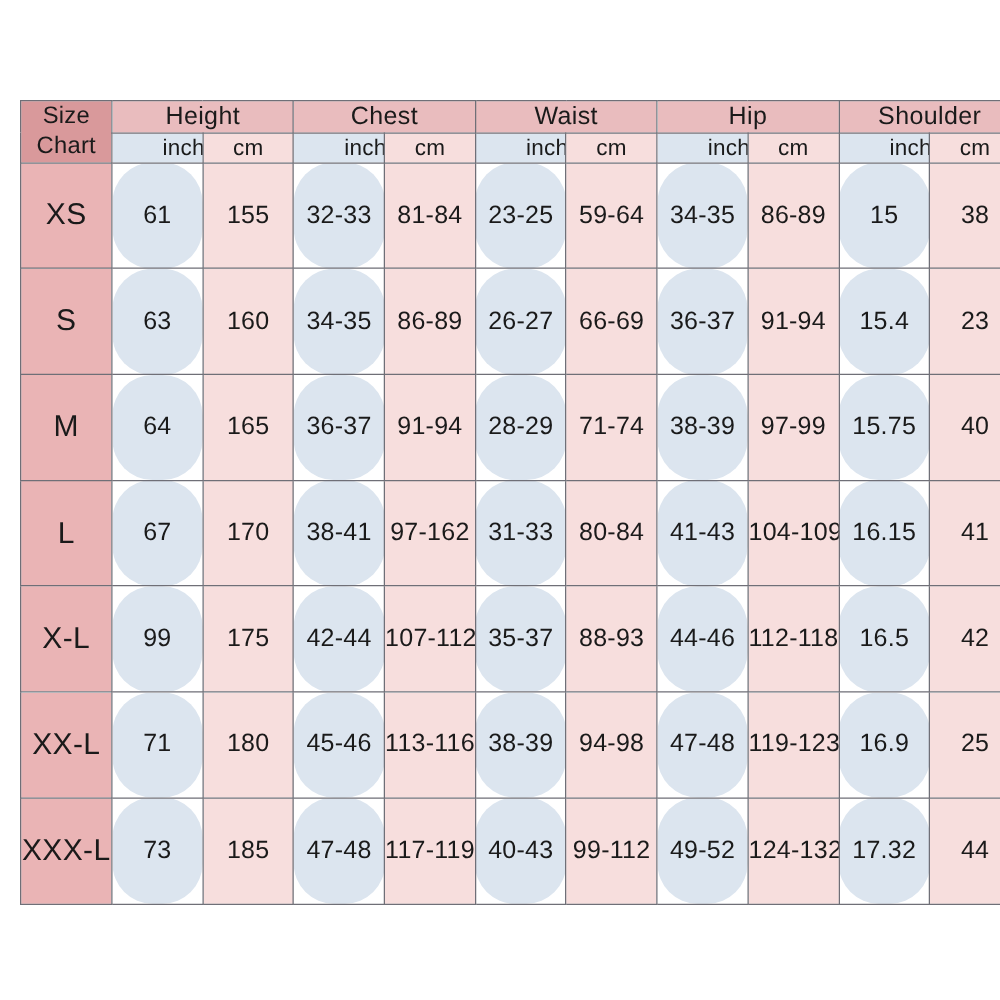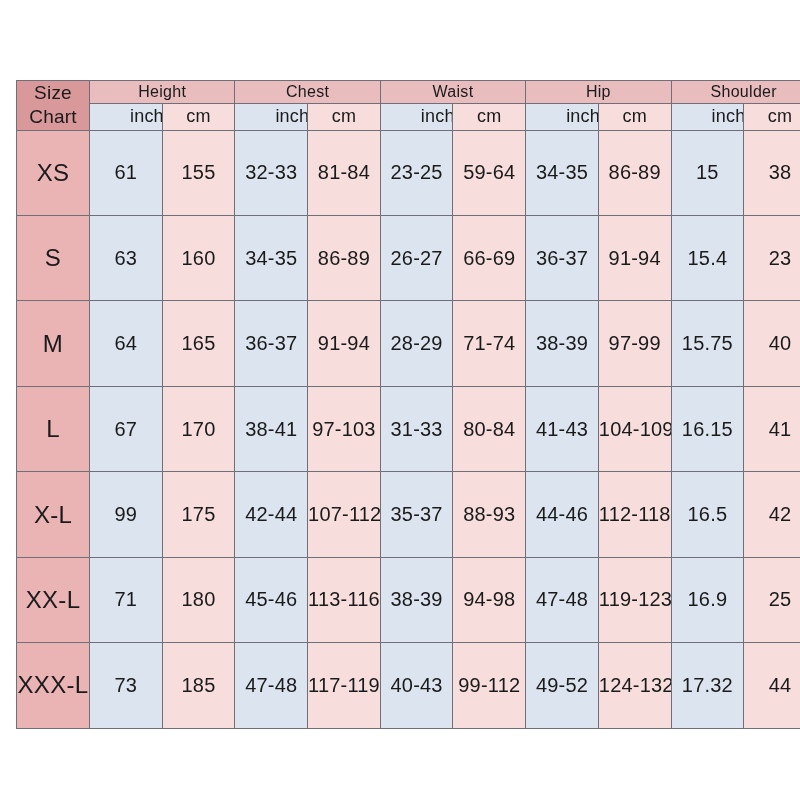--- a/index.html
+++ b/index.html
@@ -53,21 +53,21 @@
   .corner-cell {
     background: #d9999b;
     font-size: 19px;
     line-height: 1.28;
     letter-spacing: 0.2px;
   }
 
   
   .group-head {
     background: #e9bcbe;
-    font-size: 16px;
+    font-size: 20px;
     letter-spacing: 0.3px;
   }
 
   
   .unit-head {
     font-size: 18px;
     letter-spacing: 0.2px;
   }
   .unit-head.u-inch { background: #dce5ef; padding-left: 40px; }
   .unit-head.u-cm   { background: #f7dedd; margin-left: 40px; }
@@ -78,21 +78,21 @@
     font-size: 24px;
     letter-spacing: 0.3px;
   }
 
   
   .data-cell {
     font-size: 20px;
     letter-spacing: 0.2px;
     white-space: nowrap;
   }
-  .data-cell.u-inch { background: #dce5ef; }
+  .data-cell.u-inch { background: #dce5ef; border-radius: 32px; }
   .data-cell.u-cm   { background: #f7dedd; }
 
   .corner-line { display: block; }
 </style>
 </head>
 <body>
 
 <div id="root">
   <div id="chart-wrap">
     <table class="size-chart">
@@ -172,21 +172,21 @@
           <td class="data-cell u-inch">38-39</td>
           <td class="data-cell u-cm">97-99</td>
           <td class="data-cell u-inch">15.75</td>
           <td class="data-cell u-cm">40</td>
         </tr>
         <tr>
           <td class="size-cell">L</td>
           <td class="data-cell u-inch">67</td>
           <td class="data-cell u-cm">170</td>
           <td class="data-cell u-inch">38-41</td>
-          <td class="data-cell u-cm">97-103</td>
+          <td class="data-cell u-cm">97-162</td>
           <td class="data-cell u-inch">31-33</td>
           <td class="data-cell u-cm">80-84</td>
           <td class="data-cell u-inch">41-43</td>
           <td class="data-cell u-cm">104-109</td>
           <td class="data-cell u-inch">16.15</td>
           <td class="data-cell u-cm">41</td>
         </tr>
         <tr>
           <td class="size-cell">X-L</td>
           <td class="data-cell u-inch">99</td>

